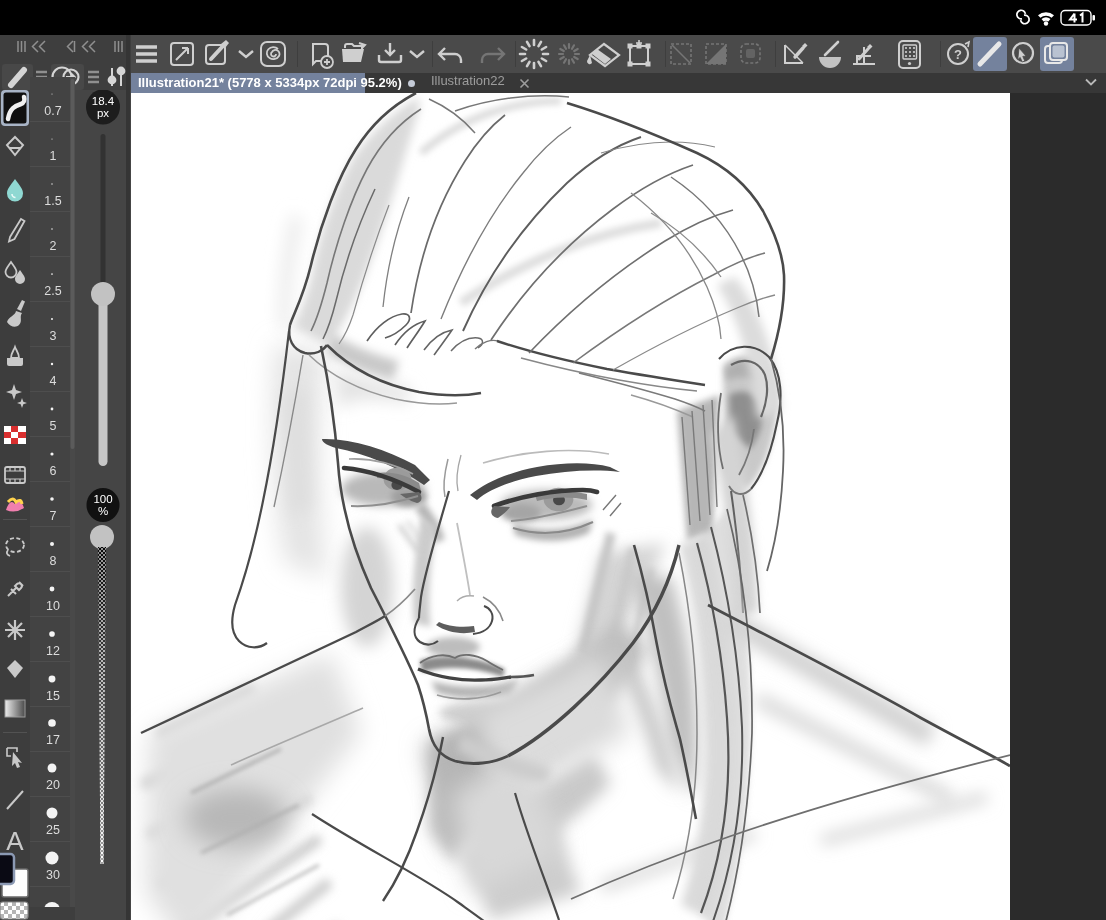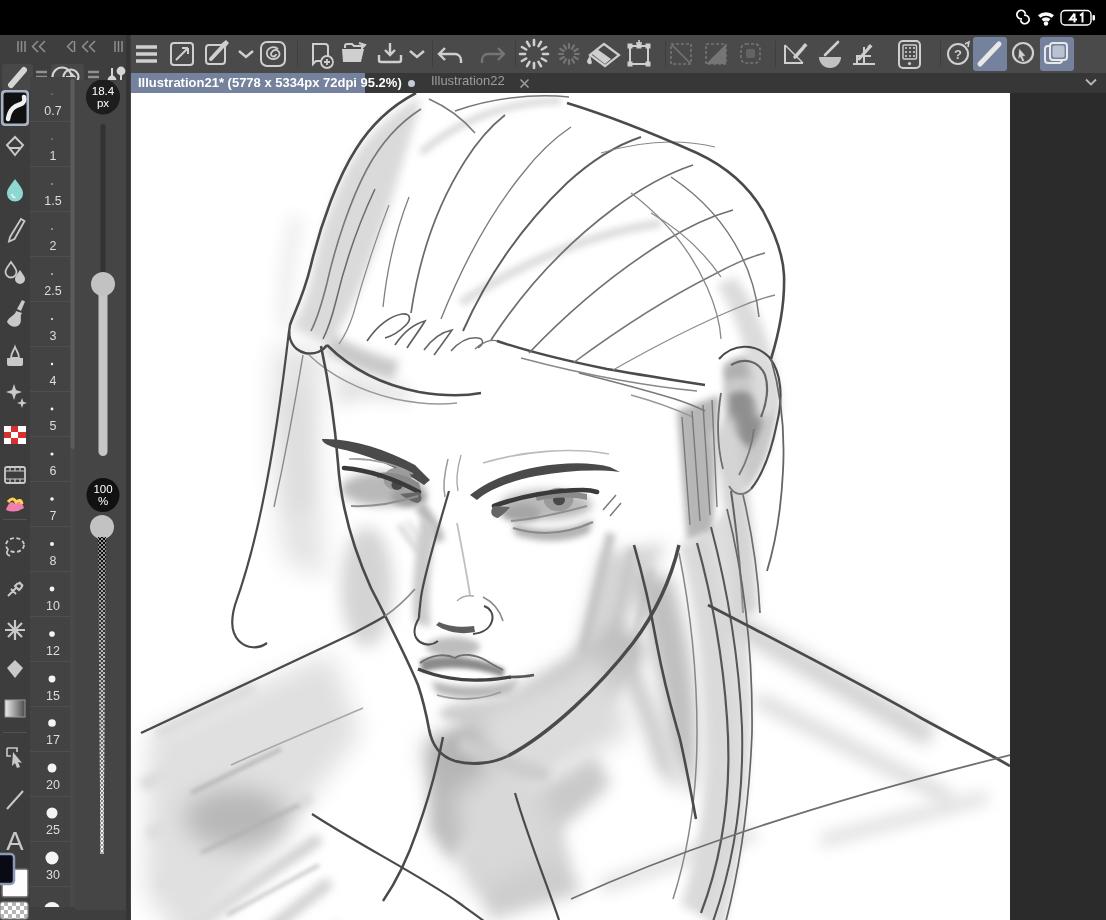--- a/index.html
+++ b/index.html
@@ -15,21 +15,21 @@
 #paste { left:1010px; top:93px; width:96px; height:827px; background:#2b2b2b; }
 .tabactive { position:absolute; left:0; top:0; width:234px; height:20px; background:#74829d; }
 .tabactive span { position:absolute; left:7px; top:2px; font-size:13px; font-weight:bold; color:#fff; white-space:nowrap; }
 .tabdot { position:absolute; left:277px; top:7px; width:7px; height:7px; border-radius:50%; background:#c5cbd7; }
 .tabinactive { position:absolute; left:300px; top:0; font-size:13px; font-weight:normal; color:#9d9d9d; }
 .tabchev { position:absolute; left:952px; top:1px; }
 #rowA { position:absolute; left:0; top:0; width:131px; height:25px; }
 #rowB { position:absolute; left:0; top:25px; width:131px; height:55px; }
 #tools { position:absolute; left:0; top:55px; width:30px; height:830px; background:#3d3d3d; }
 #sizes { position:absolute; left:30px; top:42px; width:45px; height:830px; }
-#sliders { position:absolute; left:75px; top:45px; width:56px; height:830px; }
+#sliders { position:absolute; left:75px; top:55px; width:56px; height:830px; }
 </style>
 </head>
 <body>
 <div id="app">
   <div id="topbar" class="abs">
     <svg class="abs" style="left:1014px;top:6px" width="86" height="22" viewBox="0 0 86 22">
       <g stroke="#fff" fill="none" stroke-width="1.7">
         <path d="M11.4,7.8 a4.3,4.3 0 1 0 -3.4,5.0"></path>
         <path d="M6.6,14.2 a4.3,4.3 0 1 0 3.4,-5.0"></path>
       </g>

